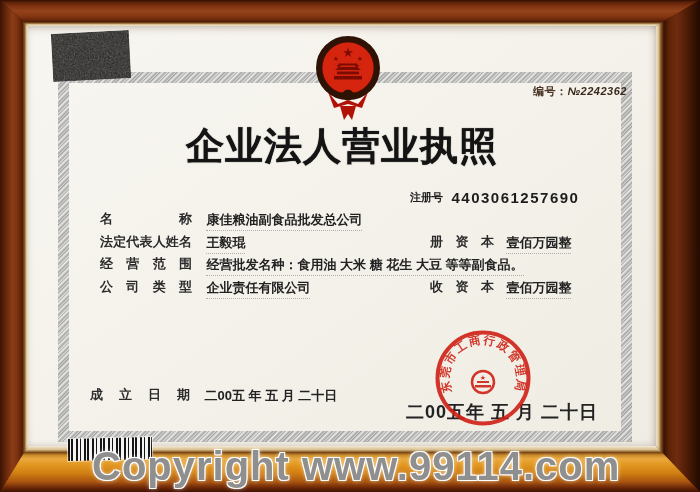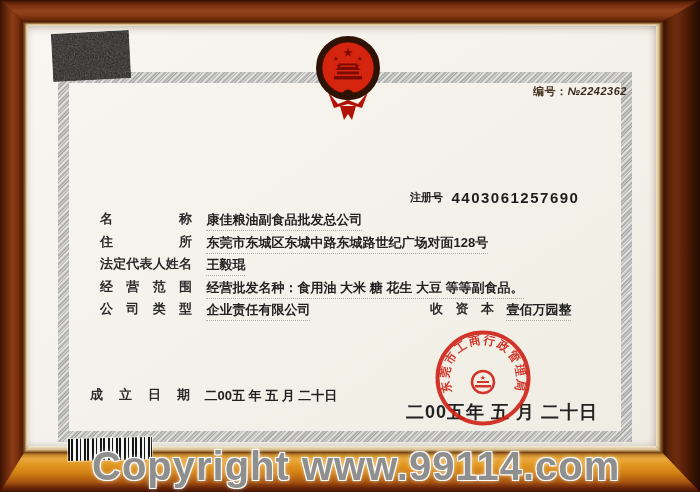--- a/index.html
+++ b/index.html
@@ -134,38 +134,39 @@
         <circle cx="34" cy="61" r="5.5" fill="#2e1305"></circle>
         <path d="M14,58 L24,70 L34,66 L44,70 L54,58 L48,74 L34,70 L20,74 Z" fill="#b01206"></path>
         <polygon points="26,72 42,72 38,86 34,80 30,86" fill="#b01206"></polygon>
       </svg>
     </div>
 
     <div class="serial">
       <span>编号：</span><span class="ser-val">№2242362</span>
     </div>
 
+    <div class="title">企业法人营业执照</div>
 
     <div class="regno">
       <span class="reg-label">注册号</span>
       <span class="reg-val">4403061257690</span>
     </div>
 
     <div class="rows">
       <div class="row">
         <span class="flabel">名 称</span>
         <span class="fvalue">康佳粮油副食品批发总公司</span>
       </div>
       <div class="row">
-        <span class="flabel">住 所</span>
-        <span class="fvalue">东莞市东城区东城中路东城路世纪广场对面128号</span>
-      </div>
-      <div class="row">
         <span class="flabel">法定代表人姓名</span>
         <span class="fvalue">王毅琨</span>
+        <span class="rcol">
+          <span class="rlabel">册 资 本</span>
+          <span class="rvalue">壹佰万园整</span>
+        </span>
       </div>
       <div class="row">
         <span class="flabel">经 营 范 围</span>
         <span class="fvalue">经营批发名种：食用油 大米 糖 花生 大豆 等等副食品。</span>
       </div>
       <div class="row">
         <span class="flabel">公 司 类 型</span>
         <span class="fvalue">企业责任有限公司</span>
         <span class="rcol">
           <span class="rlabel">收 资 本</span>

